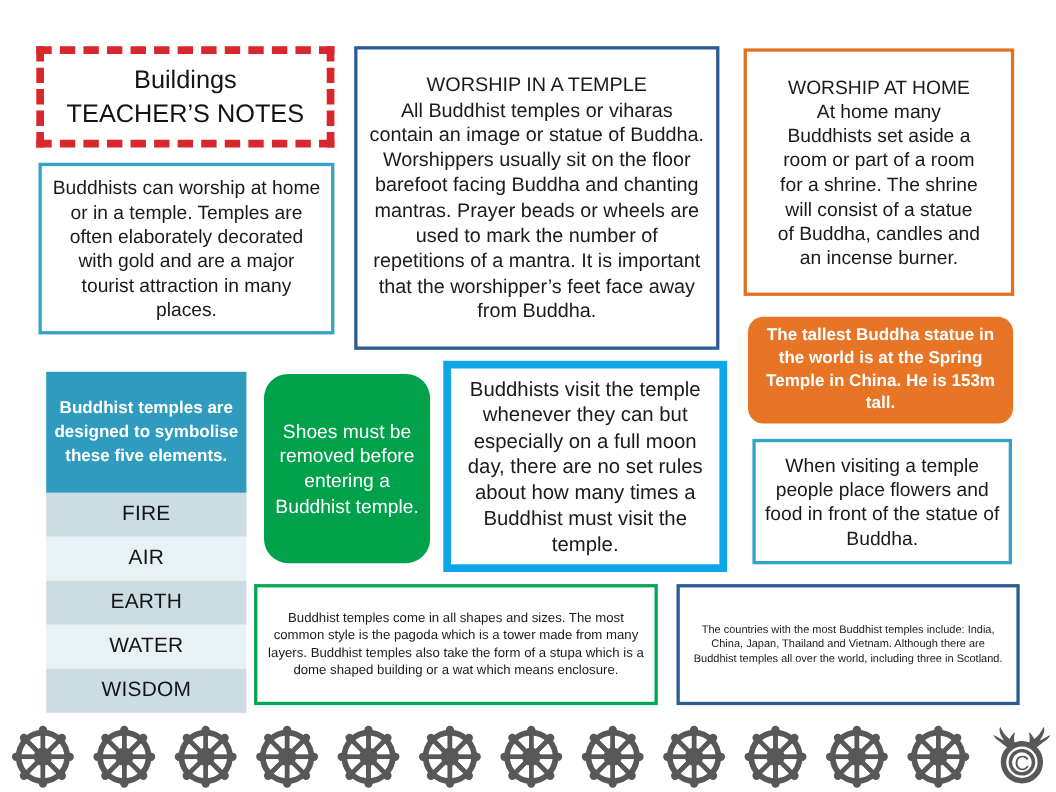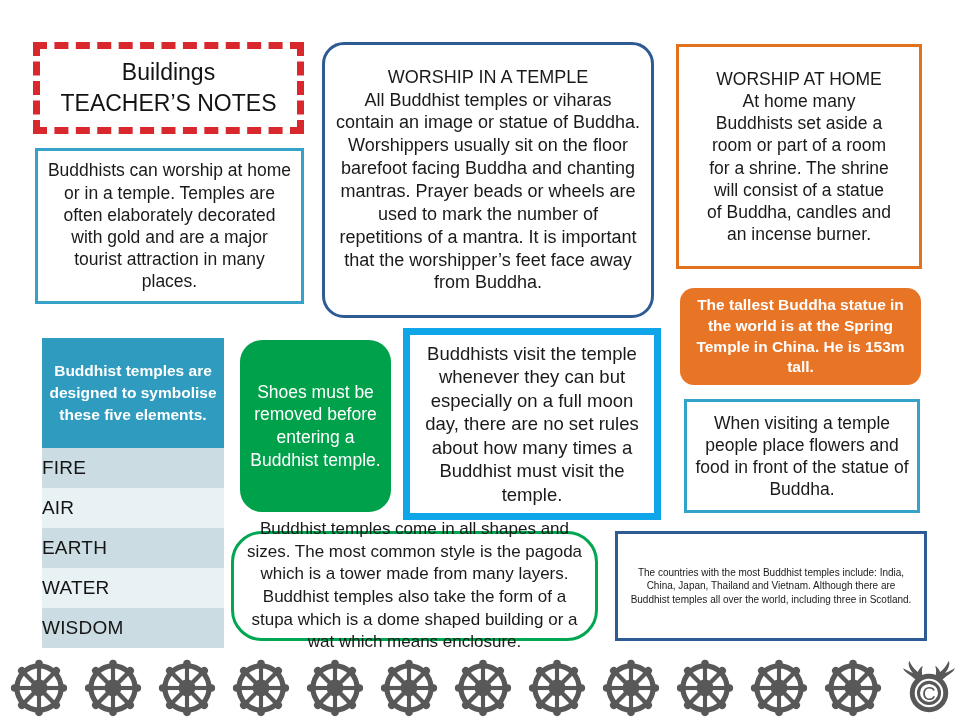--- a/index.html
+++ b/index.html
@@ -75,21 +75,20 @@
     padding: 2px 8px;
   }
 
   #worship-temple-box {
     left: 322px;
     top: 42px;
     width: 332px;
     height: 276px;
     font-size: 18px;
     padding: 4px 10px;
-    border-radius: 22px;
   }
 
   #worship-home-box {
     left: 676px;
     top: 44px;
     width: 246px;
     height: 225px;
     font-size: 17.5px;
     padding: 4px 26px;
   }
@@ -110,24 +109,23 @@
     height: 114px;
     font-size: 17.5px;
     padding: 2px 8px;
   }
 
   #shapes-box {
     left: 231px;
     top: 531px;
     width: 367px;
     height: 110px;
-    font-size: 17px;
+    font-size: 12px;
     padding: 3px 9px;
     line-height: 1.33;
-    border-radius: 31px;
   }
 
   #countries-box {
     left: 615px;
     top: 531px;
     width: 312px;
     height: 110px;
     font-size: 10px;
     padding: 3px 9px;
     line-height: 1.33;
@@ -180,21 +178,21 @@
     height: 110px;
     display: flex;
     align-items: center;
     justify-content: center;
   }
   .element-row {
     box-sizing: border-box;
     height: 40px;
     display: flex;
     align-items: center;
-    justify-content: flex-start;
+    justify-content: center;
     font-size: 19px;
     color: #151515;
     letter-spacing: 0.2px;
   }
   .element-row.dark { background: #CBDCE3; }
   .element-row.light { background: #E8F1F4; }
 
   
   #wheel-strip {
     position: absolute;

